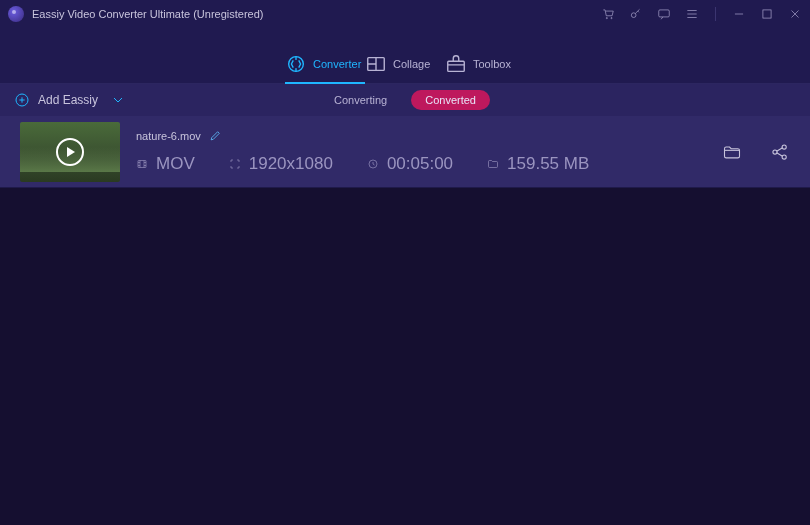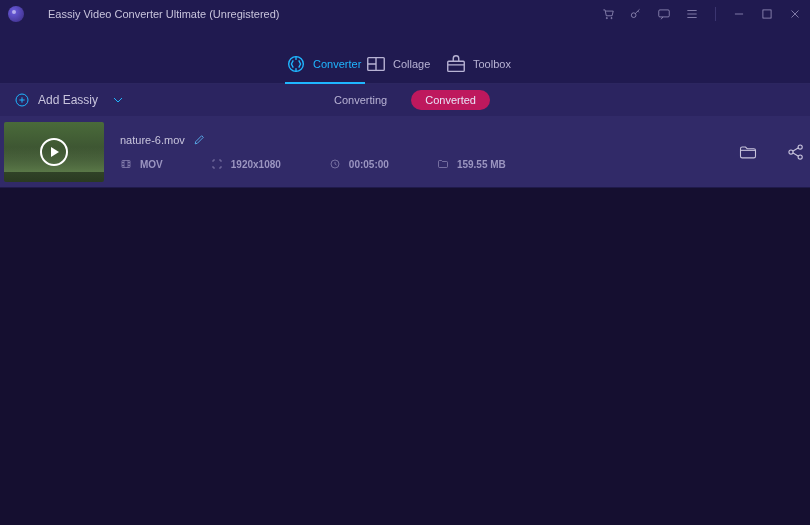--- a/index.html
+++ b/index.html
@@ -1,18 +1,18 @@
 <!DOCTYPE html>
 <html><head>
 <meta charset="utf-8">
 <style>
 * { margin: 0; padding: 0; box-sizing: border-box; font-family: 'Segoe UI', Arial, sans-serif; }
 body { width: 810px; height: 525px; background: #150f30; overflow: hidden; color: #c8c4dc; font-size: 12px; }
 
-.titlebar { display: flex; align-items: center; height: 28px; padding: 0 8px; background: #201a50; gap: 16px; }
+.titlebar { display: flex; align-items: center; height: 28px; padding: 0 8px; background: #201a50; }
 .logo { width: 16px; height: 16px; border-radius: 50%; background: radial-gradient(circle at 35% 35%, #6b5ce0, #3a2b80); margin-right: 8px; position: relative; }
 .logo::after { content: ''; position: absolute; top: 4px; left: 4px; width: 4px; height: 4px; border-radius: 50%; background: #fff; opacity: .5; }
 .app-title { font-size: 11px; color: #c8c4dc; flex: 1; }
 .titlebar-btns { display: flex; align-items: center; gap: 14px; }
 .titlebar-btns svg { width: 14px; height: 14px; stroke: #a9a3cc; fill: none; stroke-width: 1.2; cursor: pointer; }
 .titlebar-btns .sep { width: 1px; height: 14px; background: #3b3570; margin: 0 2px; }
 
 .nav { display: flex; justify-content: center; align-items: flex-end; height: 56px; background: #201a50; border-bottom: 1px solid #2c2660; }
 .nav-item { width: 80px; display: flex; flex-direction: row; align-items: center; gap: 6px; font-size: 11px; color: #b8b3d4; cursor: pointer; padding-bottom: 8px; position: relative; }
 .nav-item.active { color: #1fb6ff; }
@@ -20,29 +20,29 @@
 .nav-item svg { width: 22px; height: 22px; stroke: currentColor; fill: none; stroke-width: 1.5; }
 
 .subbar { display: flex; align-items: center; height: 32px; background: #2b2460; padding: 0 14px; position: relative; }
 .add-files { display: flex; align-items: center; gap: 8px; color: #c8c4dc; font-size: 12px; cursor: pointer; }
 .add-files svg { width: 16px; height: 16px; stroke: #1fb6ff; fill: none; stroke-width: 1.5; }
 .chev { margin-left: 4px; width: 10px; height: 10px; stroke: #c8c4dc; fill: none; stroke-width: 1.5; }
 .sub-tabs { position: absolute; left: 50%; transform: translateX(-50%); display: flex; align-items: flex-end; gap: 10px; }
 .sub-tab { font-size: 11px; color: #b8b3d4; padding: 4px 14px; border-radius: 10px; cursor: pointer; }
 .sub-tab.active { background: #be185d; color: #e8e5f8; }
 
-.item { display: flex; align-items: center; height: 72px; background: #312a68; padding: 0 4px; border-bottom: 1px solid #1f1a4a; }
+.item { display: flex; align-items: center; height: 72px; background: #312a68; padding: 0 20px; border-bottom: 1px solid #1f1a4a; }
 .thumb { width: 100px; height: 60px; background: linear-gradient(to bottom, #4a6b3a 0%, #3a5030 55%, #2a3a22 100%); border-radius: 2px; position: relative; display: flex; align-items: center; justify-content: center; cursor: pointer; }
 .thumb::before { content: ''; position: absolute; bottom: 10px; left: 0; right: 0; height: 25px; background: linear-gradient(to top, #5a7848, transparent); }
 .play-circle { width: 28px; height: 28px; border: 2px solid #fff; border-radius: 50%; display: flex; align-items: center; justify-content: center; z-index: 1; }
 .play-circle::after { content: ''; width: 0; height: 0; border-left: 8px solid #fff; border-top: 5px solid transparent; border-bottom: 5px solid transparent; margin-left: 2px; }
 .item-body { margin-left: 16px; flex: 1; }
 .item-title { display: flex; align-items: center; gap: 8px; font-size: 11px; color: #c8c4dc; margin-bottom: 12px; }
 .item-title svg { width: 13px; height: 13px; stroke: #5fc0ff; fill: none; stroke-width: 1.5; cursor: pointer; }
-.meta { display: flex; gap: 48px; font-size: 10px; color: #9b95c0; font-weight: bold; }
+.meta { display: flex; gap: 34px; font-size: 17px; color: #9b95c0; }
 .meta span { display: flex; align-items: center; gap: 8px; }
 .meta svg { width: 12px; height: 12px; stroke: #9b95c0; fill: none; stroke-width: 1.3; }
 .item-actions { display: flex; gap: 28px; }
 .item-actions svg { width: 20px; height: 20px; stroke: #c8c4dc; fill: none; stroke-width: 1.3; cursor: pointer; }
 </style>
 </head>
 <body>
 
 <div class="titlebar">
   <div class="logo"></div>

